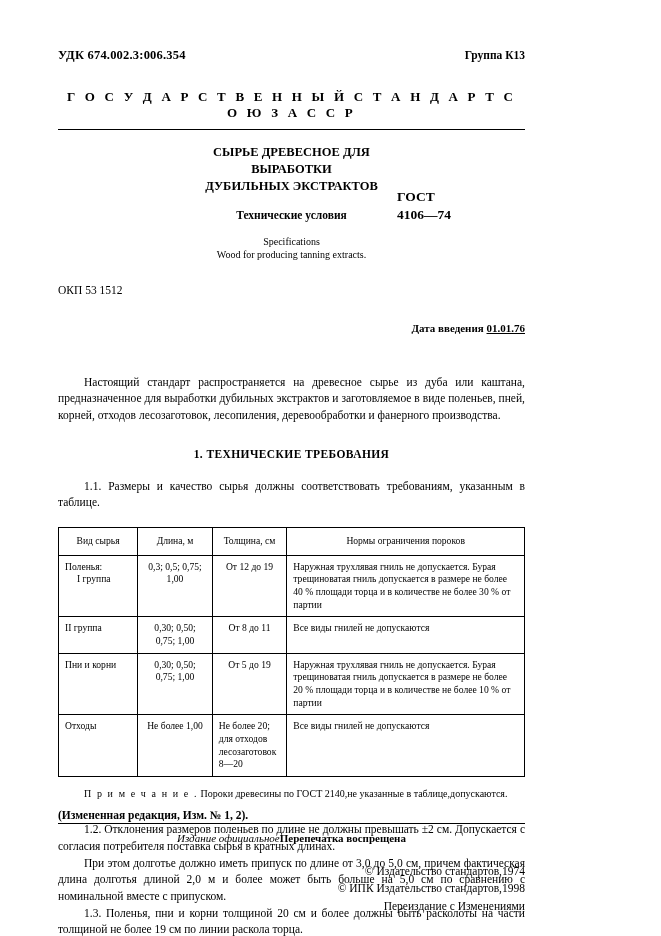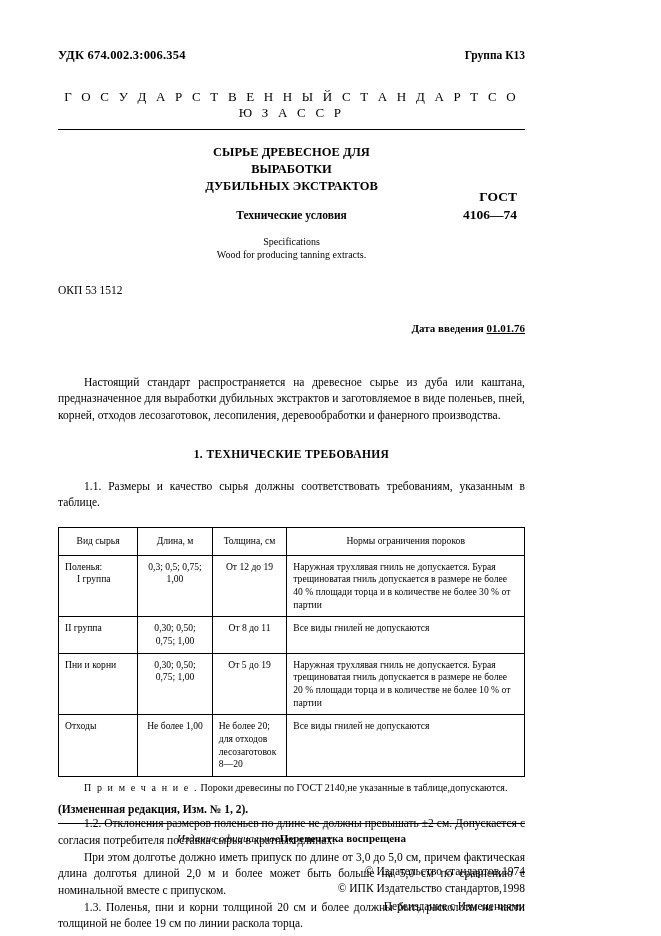--- a/index.html
+++ b/index.html
@@ -32,21 +32,21 @@
     letter-spacing: 0.2px;
   }
   .group {
     font-size: 11.5px;
     font-weight: bold;
   }
   .gost-header {
     margin-top: 26px;
     text-align: center;
     font-size: 13px;
-    font-weight: normal;
+    font-weight: bold;
     letter-spacing: 3.2px;
   }
   .rule {
     border: none;
     border-top: 1px solid #000;
     margin: 8px 0 0 0;
   }
   .title-block {
     position: relative;
     margin-top: 14px;
@@ -69,21 +69,21 @@
     text-align: center;
     font-size: 10px;
     line-height: 1.35;
     margin-top: 14px;
     padding: 0 120px;
   }
   .gost-number {
     position: absolute;
     right: 8px;
     top: 44px;
-    text-align: right;
+    text-align: left;
     font-size: 13.5px;
     font-weight: bold;
     line-height: 1.35;
     width: 120px;
   }
   .okp {
     margin-top: 22px;
     font-size: 11.5px;
   }
   .date-line {
@@ -141,21 +141,21 @@
     padding: 7px 4px;
     font-family: Liberation Serif, serif;
   }
   td.c {
     text-align: center;
   }
   .cell-sub {
     padding-left: 12px;
   }
   .note {
-    margin-top: 4px;
+    margin-top: 10px;
     font-size: 10px;
     line-height: 1.45;
     text-indent: 26px;
     text-align: justify;
   }
   .note .spaced {
     letter-spacing: 1.6px;
   }
   .redaction {
     margin-top: 8px;

